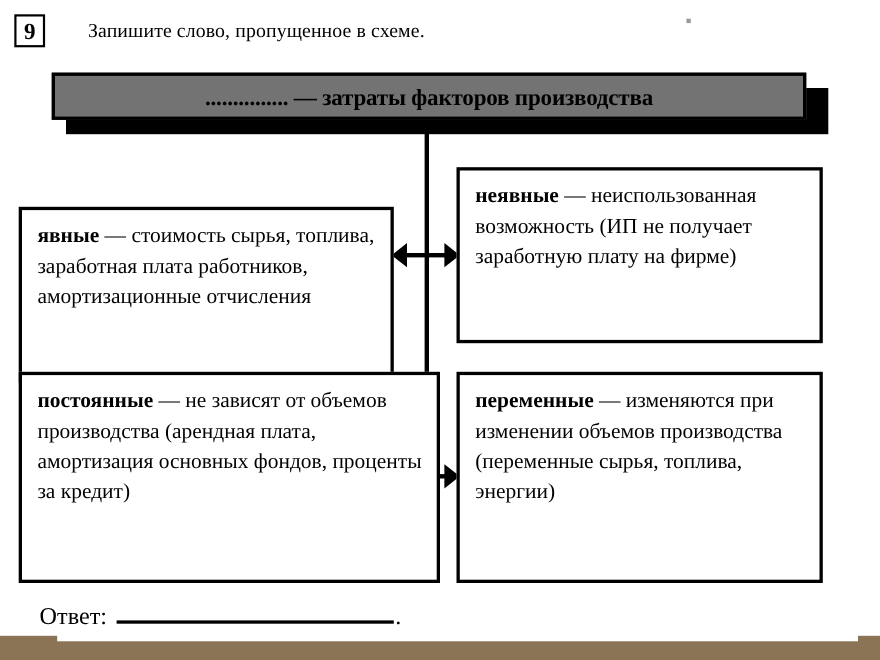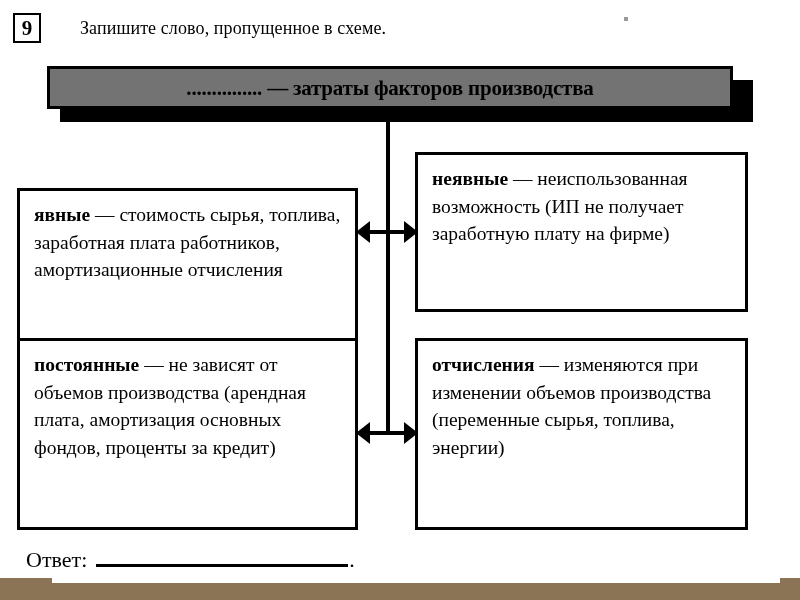--- a/index.html
+++ b/index.html
@@ -122,27 +122,27 @@
     border: 3px solid #000000;
     box-sizing: border-box;
     padding: 10px 10px 6px 14px;
     font-size: 19.5px;
     line-height: 27.5px;
   }
   .content-box b { font-weight: bold; }
 
   #box-explicit  { left: 17px;  top: 152px; width: 341px; height: 160px; margin-top: 36px; }
   #box-implicit  { left: 415px; top: 152px; width: 333px; height: 160px; }
-  #box-fixed     { left: 17px;  top: 338px; width: 341px; height: 192px; }
+  #box-fixed     { left: 17px;  top: 338px; width: 383px; height: 192px; }
   #box-variable  { left: 415px; top: 338px; width: 333px; height: 192px; }
 
   
   #answer-row {
     position: absolute;
-    left: 26px;
+    left: 36px;
     top: 545px;
     display: flex;
     align-items: baseline;
     font-size: 22px;
     line-height: 26px;
   }
   #answer-blank {
     display: inline-block;
     width: 252px;
     border-bottom: 3px solid #000000;
@@ -210,21 +210,21 @@
 
   <div class="content-box" id="box-implicit">
     <b>неявные</b><span> — неиспользованная возможность (ИП не получает заработную плату на фирме)</span>
   </div>
 
   <div class="content-box" id="box-fixed">
     <b>постоянные</b><span> — не зависят от объемов производства (арендная плата, амортизация основных фондов, проценты за кредит)</span>
   </div>
 
   <div class="content-box" id="box-variable">
-    <b>отчисления</b><span> — изменяются при изменении объемов производства (переменные сырья, топлива, энергии)</span>
+    <b>переменные</b><span> — изменяются при изменении объемов производства (переменные сырья, топлива, энергии)</span>
   </div>
 
   <div id="answer-row">
     <span>Ответ:</span>
     <span id="answer-blank"></span>
     <span>.</span>
   </div>
 
   <div id="footer-band-left"></div>
   <div id="footer-band-right"></div>

